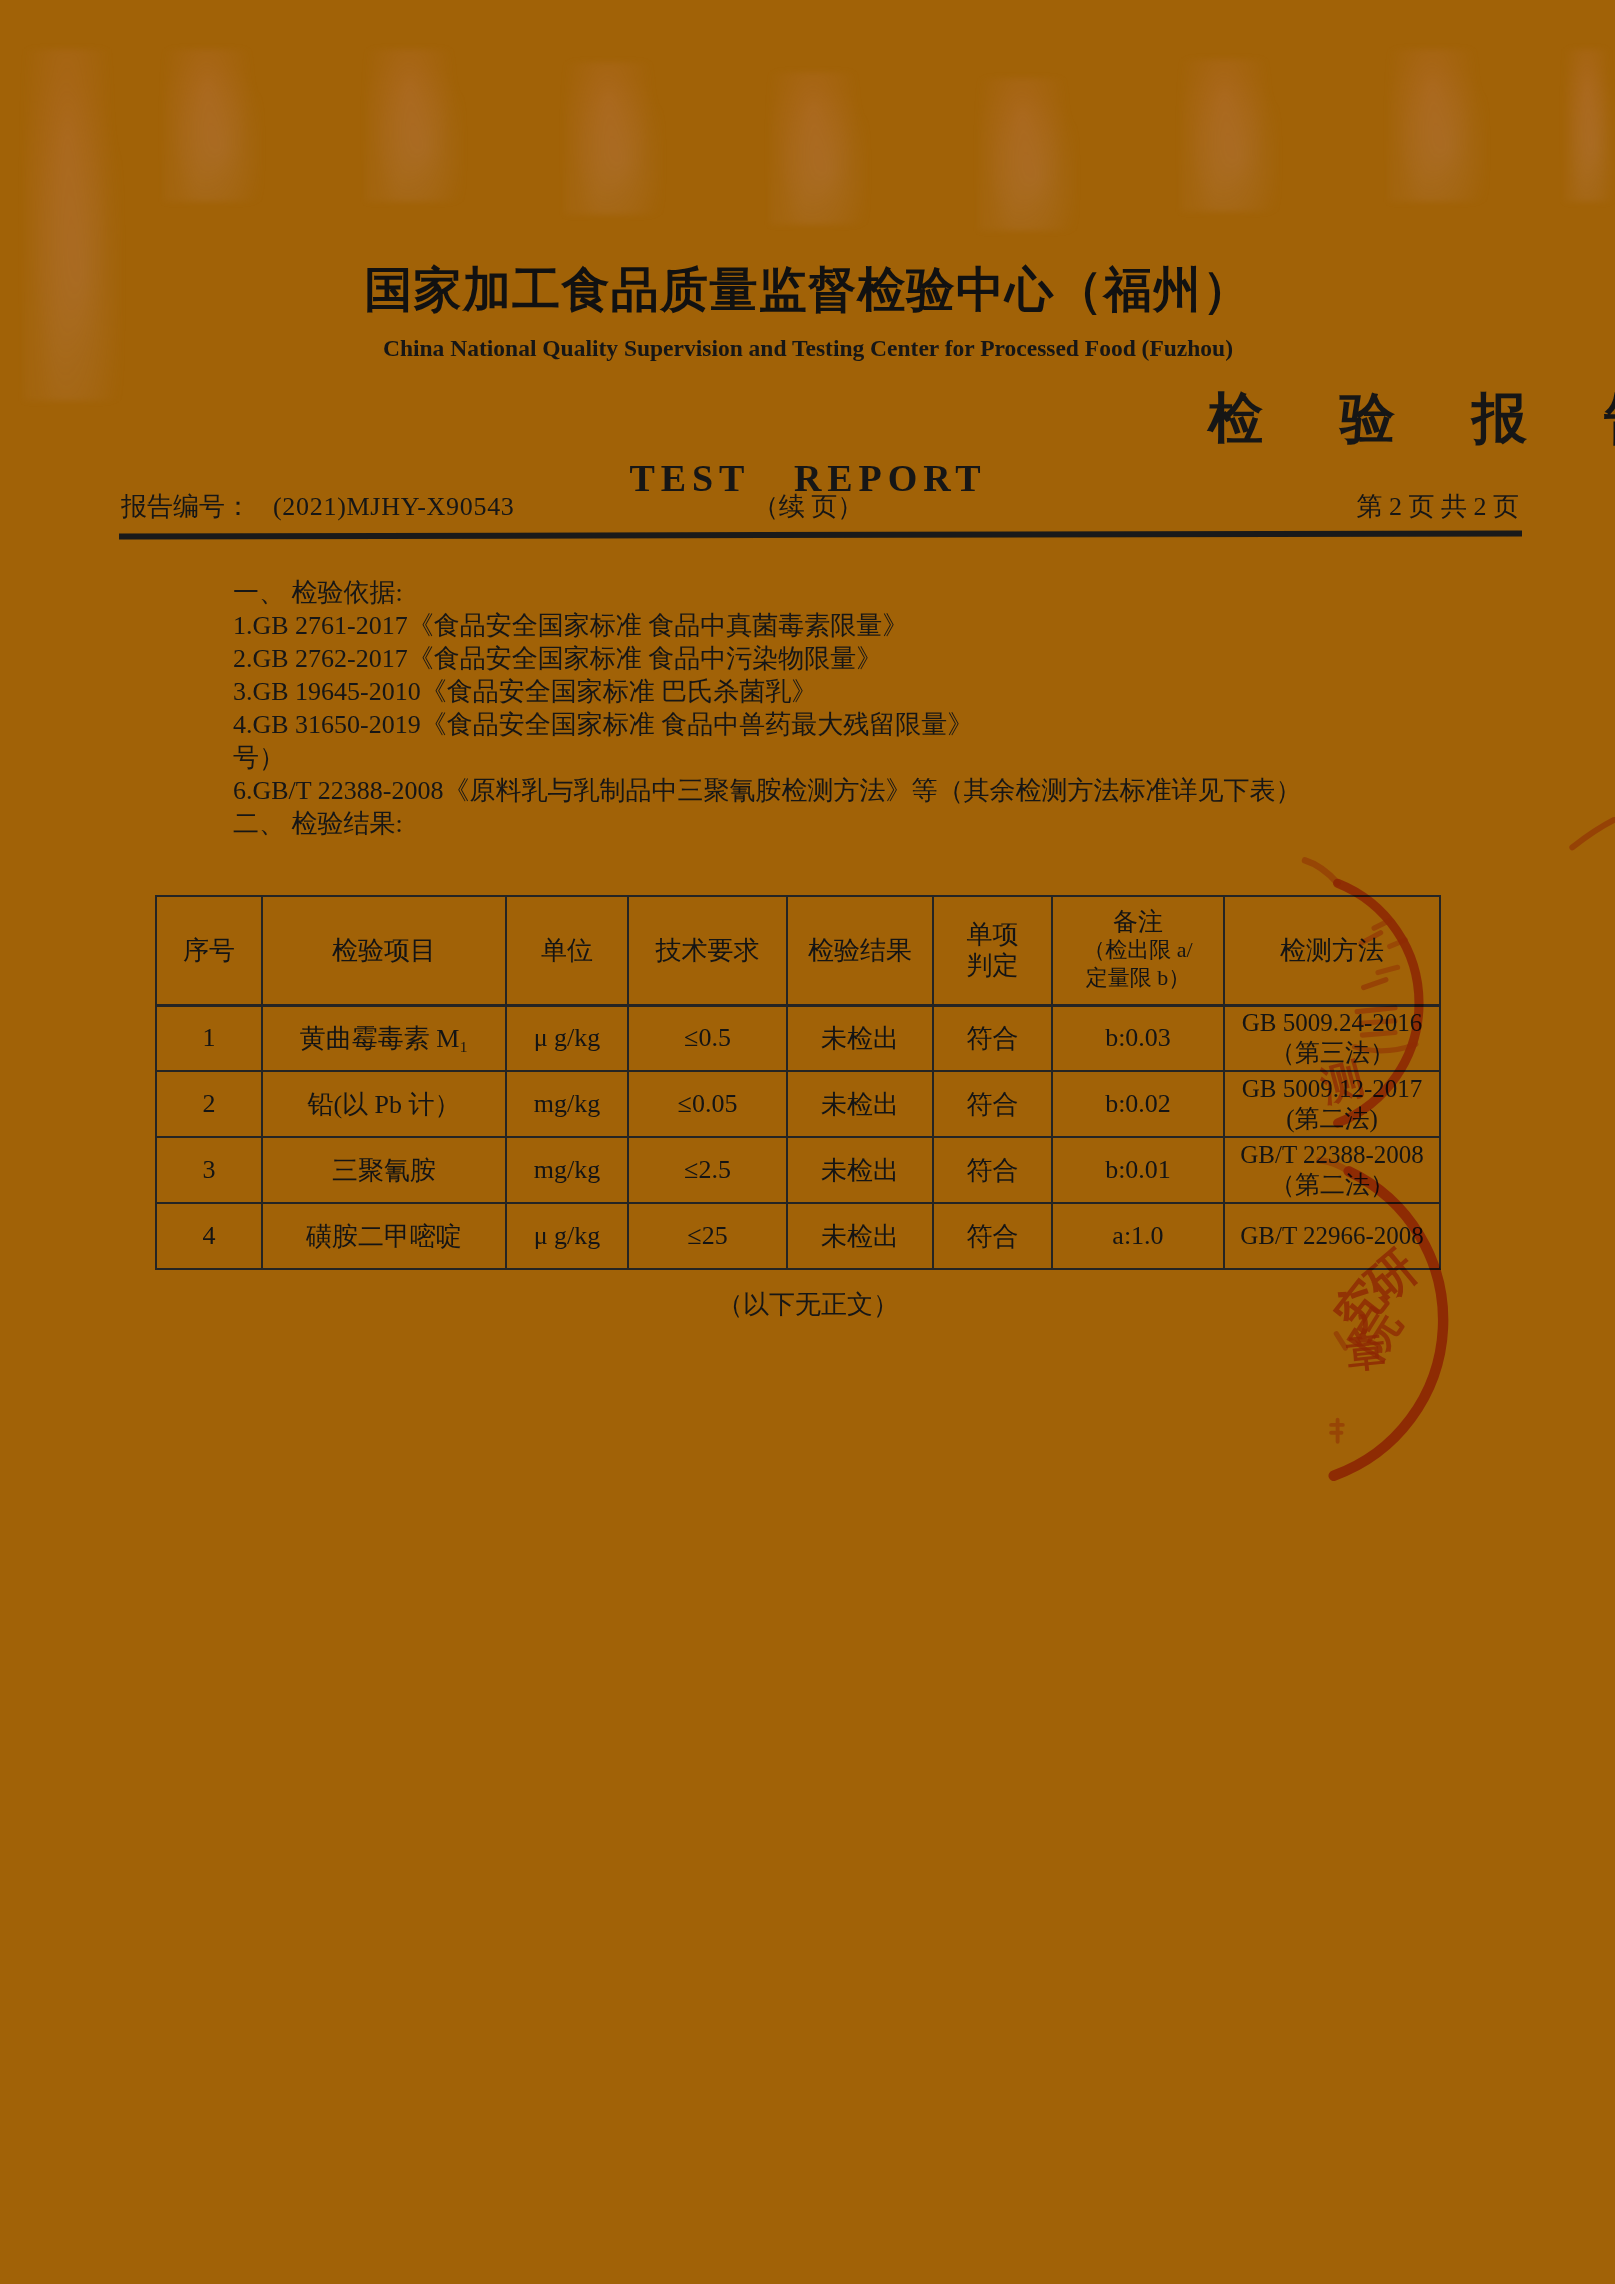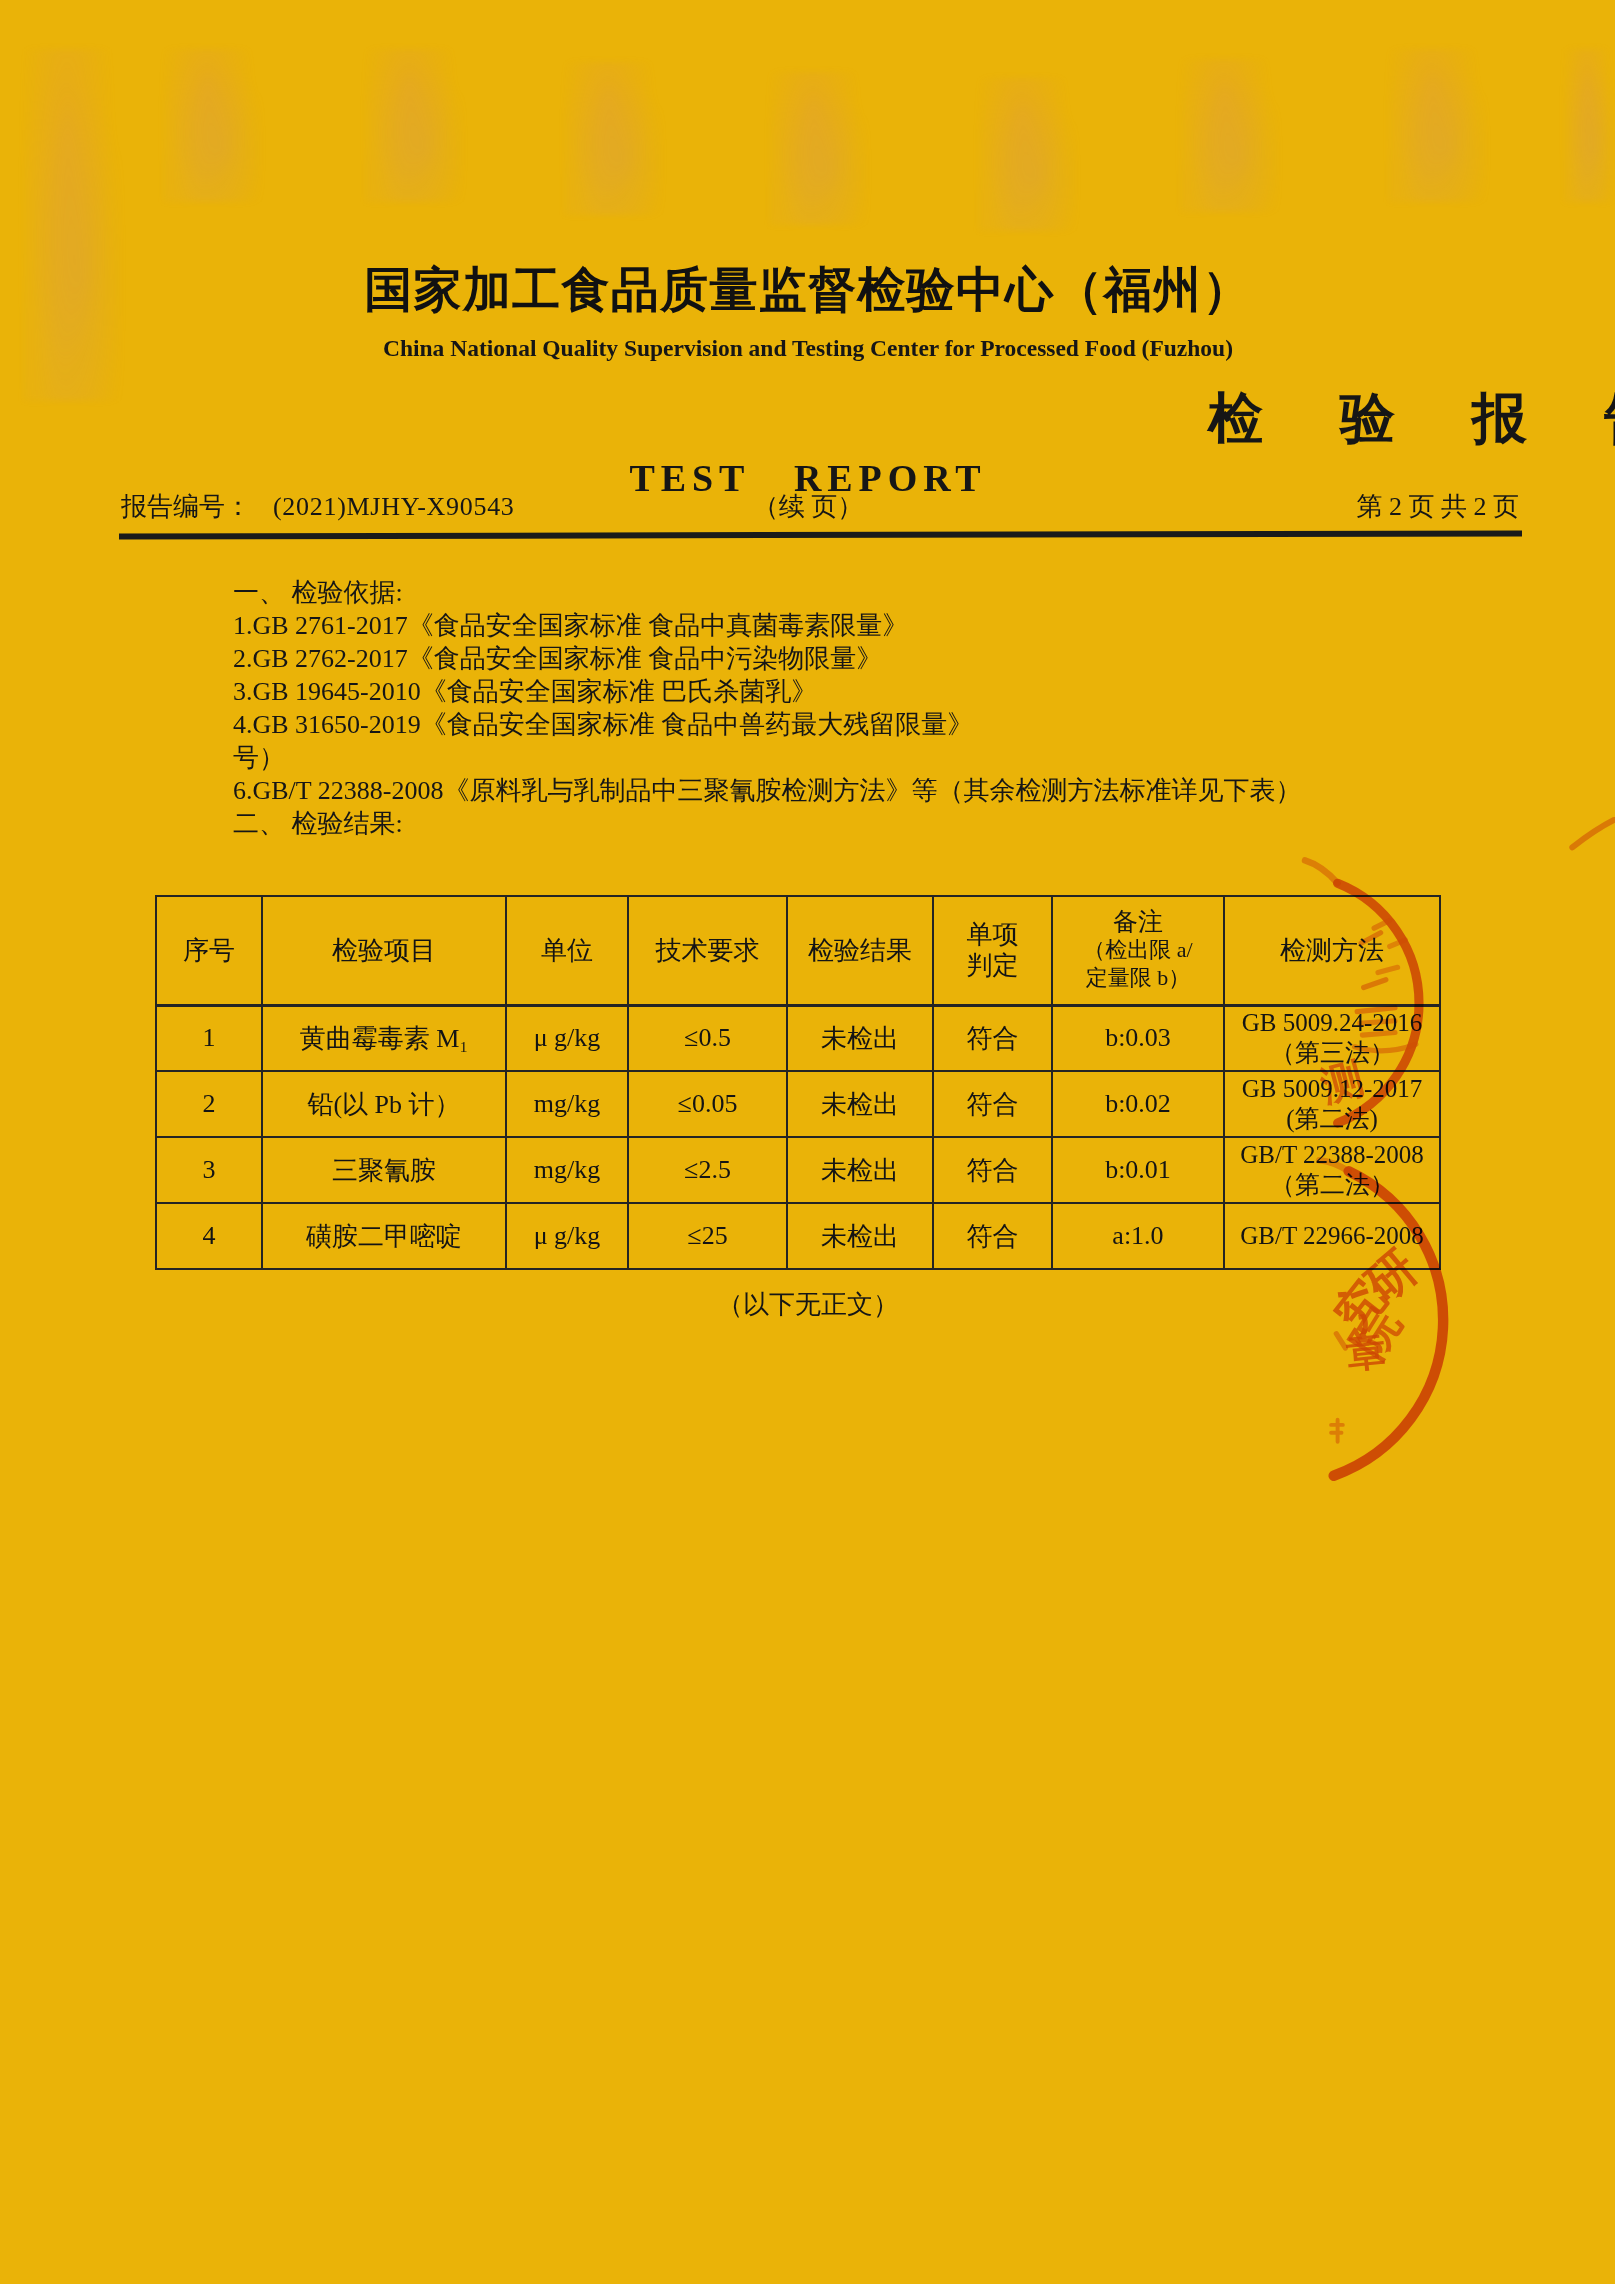--- a/index.html
+++ b/index.html
@@ -1,19 +1,19 @@
 <!DOCTYPE html>
 <html style="font-size:10.4px"><head>
 <meta charset="utf-8">
 <style>
   html,body{margin:0;padding:0;background:#e8e8e8;}
   .page{
     position:relative;
     width:1616px;height:2284px;
-    background:#eab308;
+    background:#a16207;
     overflow:hidden;
     font-family:"Liberation Serif", serif;
     color:#161616;
   }
   
   .ghosts{position:absolute;top:0;left:0;width:100%;height:521px;}
   .ghost{
     position:absolute;top:49px;width:98px;height:153px;
     background:
       radial-gradient(ellipse at 45% 25%, rgba(214,130,120,0.16), transparent 62%),

